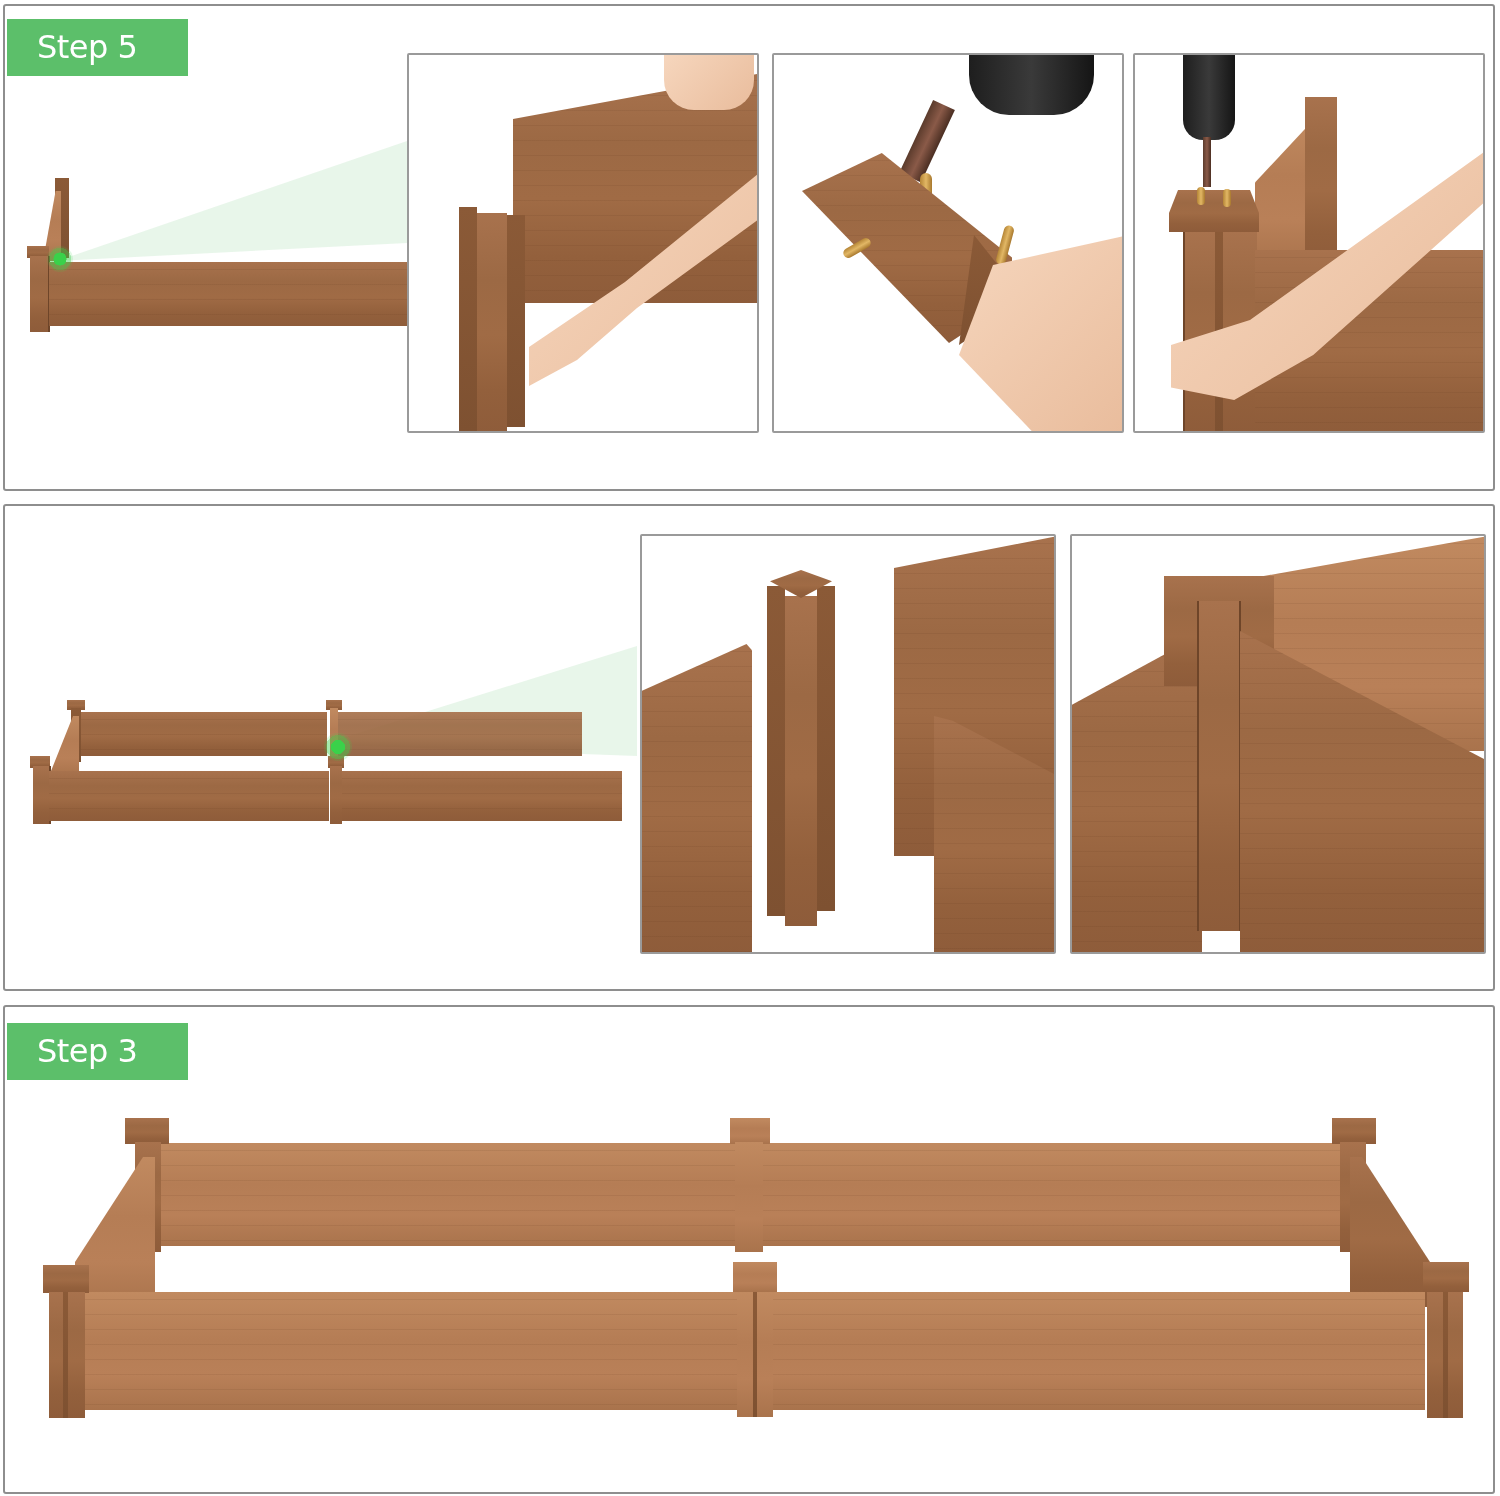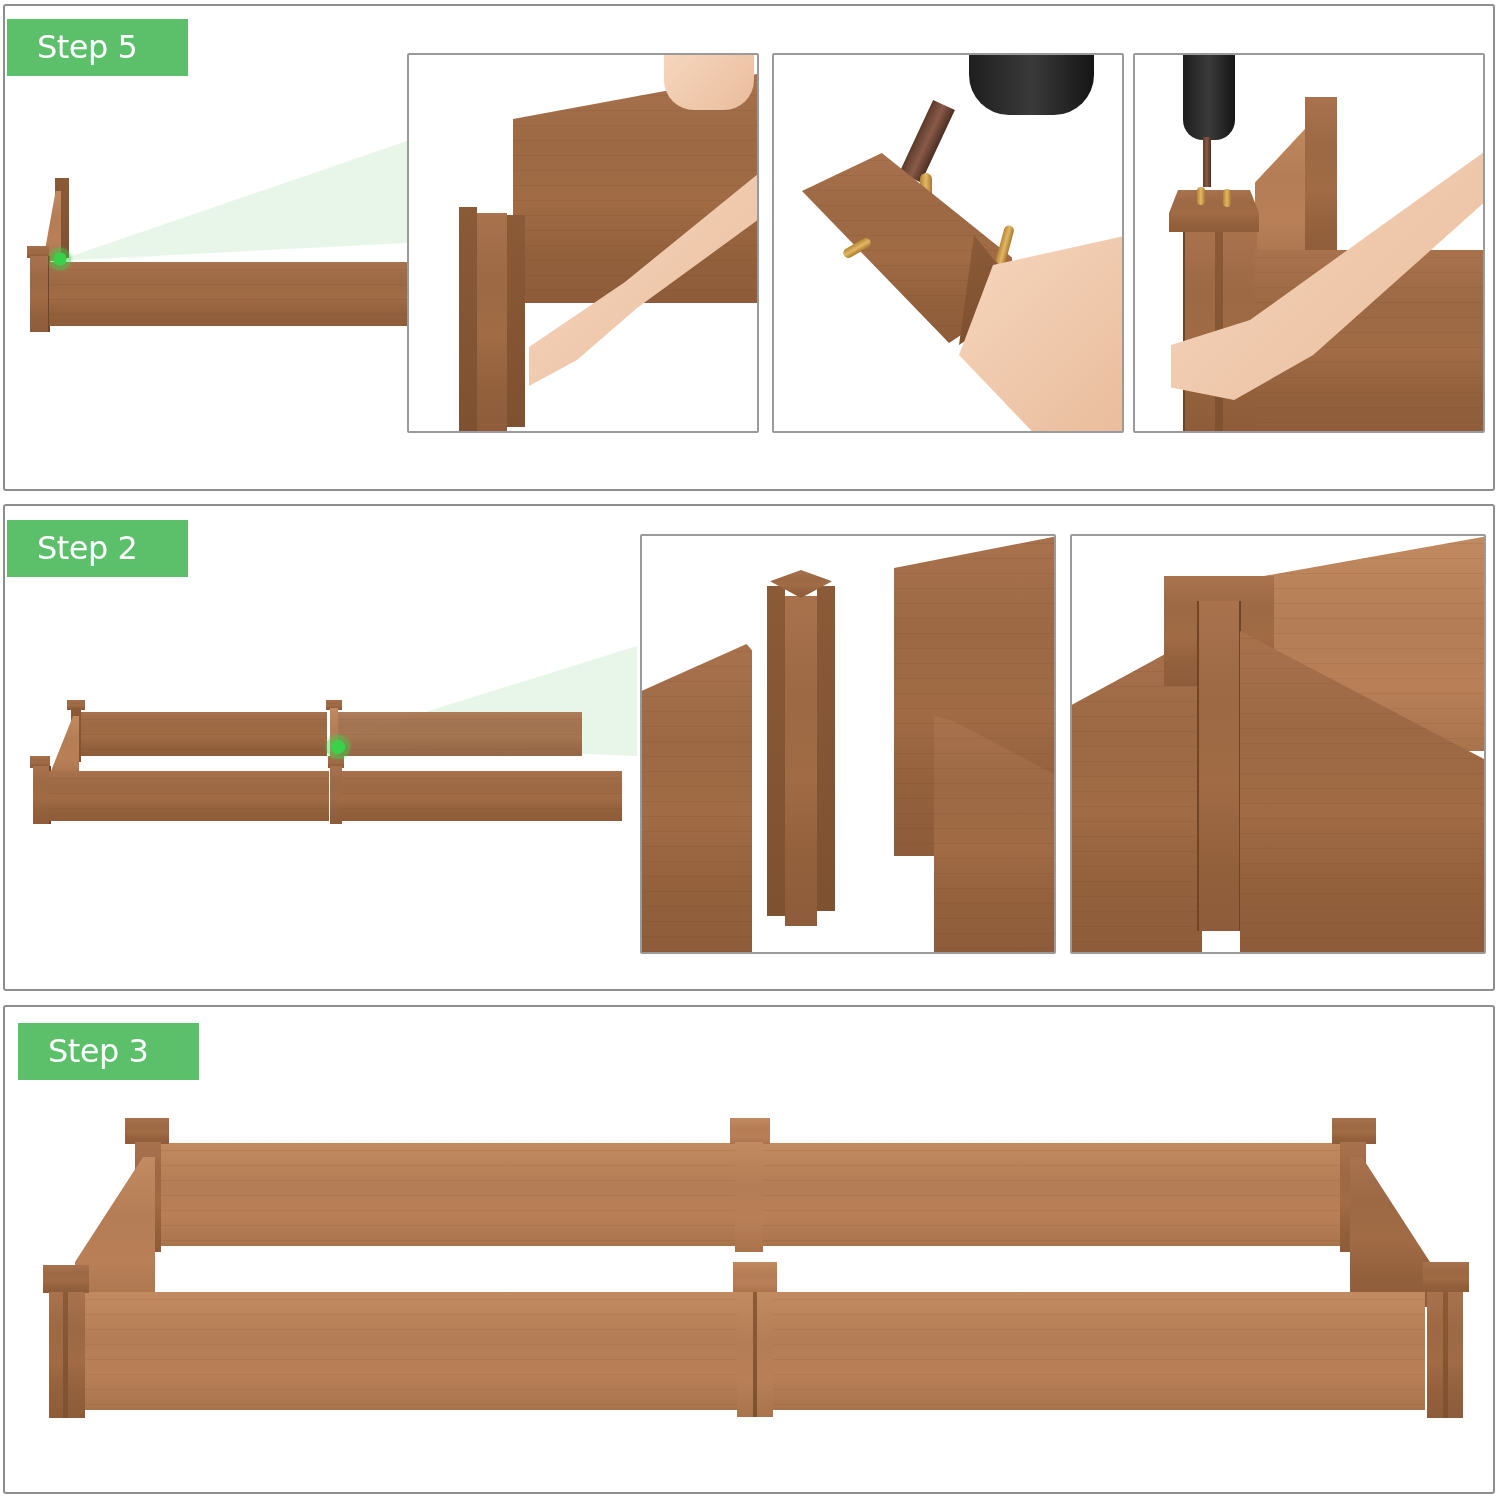--- a/index.html
+++ b/index.html
@@ -80,23 +80,20 @@
         <div class="abs wood-d" style="left:30px;top:0;width:8px;height:203px;"></div>
       </div>
     <div class="abs wood" style="left:120px;top:195px;width:232px;height:185px;">
         <div class="grain"></div>
       </div>
     <div class="abs skin" style="left:36px;top:95px;width:316px;height:250px;clip-path:polygon(100% 0,100% 20%,45% 82%,20% 100%,0 95%,0 78%,25% 68%);"></div>
   </div>
 </div>
 
 <div class="section" style="top:504px;height:487px;">
-  <div class="tag" style="top:14px;">
-    <span>Step 2</span>
-  </div>
 
   <div>
     <div class="cone" style="left:332px;top:140px;width:300px;height:110px;clip-path:polygon(0 85%,100% 0,100% 100%,0 90%);"></div>
 
     <div class="cap wood" style="left:62px;top:194px;width:18px;height:10px;"></div>
     <div class="post wood-d" style="left:66px;top:202px;width:10px;height:54px;"></div>
     <div class="abs wood" style="left:76px;top:206px;width:246px;height:44px;">
         <div class="grain"></div>
       </div>
     <div class="cap wood" style="left:321px;top:194px;width:16px;height:10px;"></div>
@@ -145,21 +142,21 @@
       </div>
     <div class="abs wood" style="left:92px;top:40px;width:110px;height:110px;"></div>
     <div class="abs wood" style="left:125px;top:65px;width:40px;height:330px;border-left:2px solid #6e4529;border-right:2px solid #6e4529;"></div>
     <div class="abs wood" style="left:168px;top:95px;width:248px;height:325px;clip-path:polygon(0 0,100% 40%,100% 100%,0 100%);">
         <div class="grain"></div>
       </div>
   </div>
 </div>
 
 <div class="section" style="top:1005px;height:489px;">
-  <div class="tag" style="top:16px;margin-left:11px;">
+  <div class="tag" style="top:16px;">
     <span>Step 3</span>
   </div>
 
   <div>
 
     <div class="abs wood-l" style="left:155px;top:136px;width:575px;height:103px;">
         <div class="grain"></div>
       </div>
     <div class="abs wood-l" style="left:758px;top:136px;width:580px;height:103px;">
         <div class="grain"></div>

